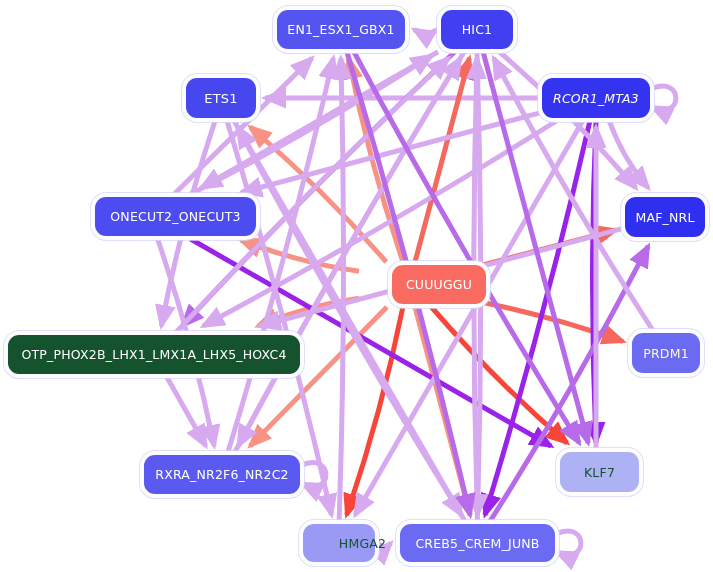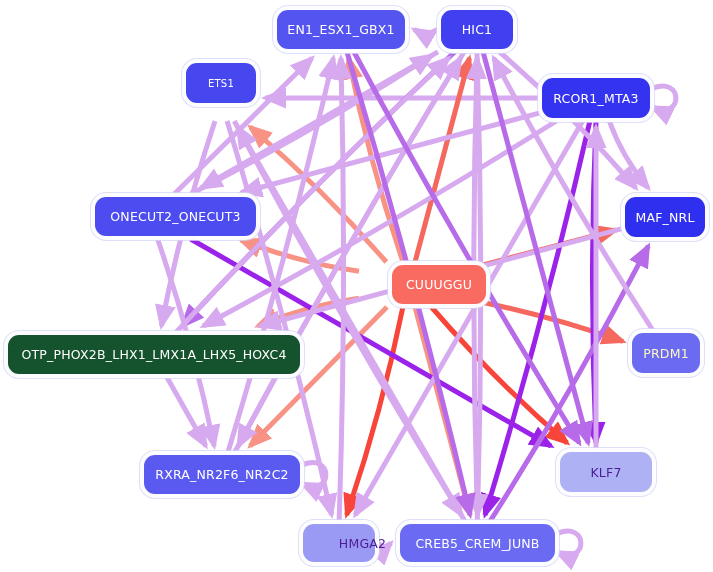--- a/index.html
+++ b/index.html
@@ -99,47 +99,47 @@
         <path d="M157.6,239.0 Q192.7,340.7 214.2,446.0" fill="none" stroke="#D7A9EF" stroke-width="5" stroke-linecap="butt" marker-end="url(#ah-d7a9ef)"></path>
       </g>
   </svg>
   <div id="node-layer">
       <div class="node" style="left: 277px; top: 10px; width: 128px; height: 39px; background: rgb(84, 84, 240); color: rgb(255, 255, 255); font-size: 12.5px;">
         <span class="lbl">EN1_ESX1_GBX1</span>
       </div>
       <div class="node" style="left: 441px; top: 10px; width: 72px; height: 39px; background: rgb(64, 64, 240); color: rgb(255, 255, 255); font-size: 12.5px; border-radius: 11px;">
         <span class="lbl">HIC1</span>
       </div>
-      <div class="node" style="left: 186px; top: 63px; width: 70px; height: 40px; background: rgb(71, 71, 240); color: rgb(255, 255, 255); font-size: 10px;">
+      <div class="node" style="left: 186px; top: 78px; width: 70px; height: 40px; background: rgb(71, 71, 240); color: rgb(255, 255, 255); font-size: 13px;">
         <span class="lbl">ETS1</span>
       </div>
-      <div class="node" style="left: 542px; top: 78px; width: 108px; height: 40px; background: rgb(51, 51, 240); color: rgb(255, 255, 255); font-size: 12.5px;">
+      <div class="node" style="left: 542px; top: 78px; width: 108px; height: 40px; background: rgb(51, 51, 240); color: rgb(255, 255, 255); font-size: 12.5px; font-style: italic;">
         <span class="lbl">RCOR1_MTA3</span>
       </div>
       <div class="node" style="left: 71px; top: 197px; width: 161px; height: 39px; background: rgb(76, 76, 240); color: rgb(255, 255, 255); font-size: 12.5px; margin-left: 24px;">
         <span class="lbl">ONECUT2_ONECUT3</span>
       </div>
       <div class="node" style="left: 625px; top: 197px; width: 80px; height: 40px; background: rgb(47, 47, 240); color: rgb(255, 255, 255); font-size: 12.5px;">
         <span class="lbl">MAF_NRL</span>
       </div>
       <div class="node" style="left: 362px; top: 265px; width: 94px; height: 39px; background: rgb(249, 107, 96); color: rgb(255, 255, 255); font-size: 12.5px; margin-left: 30px;">
         <span class="lbl">CUUUGGU</span>
       </div>
       <div class="node" style="left: 8px; top: 335px; width: 292px; height: 39px; background: #14532d; color: rgb(255, 255, 255); font-size: 12.5px;">
         <span class="lbl">OTP_PHOX2B_LHX1_LMX1A_LHX5_HOXC4</span>
       </div>
       <div class="node" style="left: 632px; top: 333px; width: 68px; height: 40px; background: rgb(107, 107, 242); color: #fef9c3; font-size: 12.5px;">
         <span class="lbl">PRDM1</span>
       </div>
       <div class="node" style="left: 144px; top: 455px; width: 156px; height: 39px; background: rgb(90, 90, 241); color: rgb(255, 255, 255); font-size: 12.5px;">
         <span class="lbl">RXRA_NR2F6_NR2C2</span>
       </div>
-      <div class="node" style="left: 560px; top: 452px; width: 92px; height: 40px; background: rgb(174, 178, 245); color: #4c1d95; font-size: 12.5px;">
+      <div class="node" style="left: 560px; top: 452px; width: 79px; height: 40px; background: rgb(174, 178, 245); color: #14532d; font-size: 12.5px;">
         <span class="lbl">KLF7</span>
       </div>
-      <div class="node" style="left: 303px; top: 524px; width: 72px; height: 38px; background: rgb(154, 154, 245); color: #4c1d95; font-size: 12.5px; padding-left: 47px;">
+      <div class="node" style="left: 303px; top: 524px; width: 72px; height: 38px; background: rgb(154, 154, 245); color: #14532d; font-size: 12.5px; padding-left: 47px;">
         <span class="lbl">HMGA2</span>
       </div>
       <div class="node" style="left: 400px; top: 524px; width: 155px; height: 38px; background: rgb(106, 106, 242); color: rgb(255, 255, 255); font-size: 12.5px;">
         <span class="lbl">CREB5_CREM_JUNB</span>
       </div>
     </div>
 </div>
 
 </body></html>

